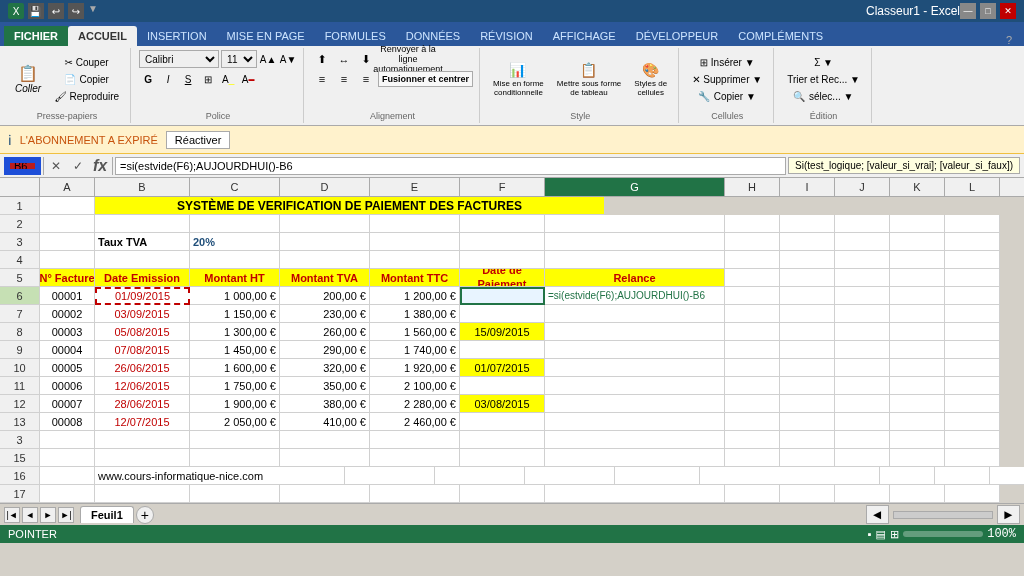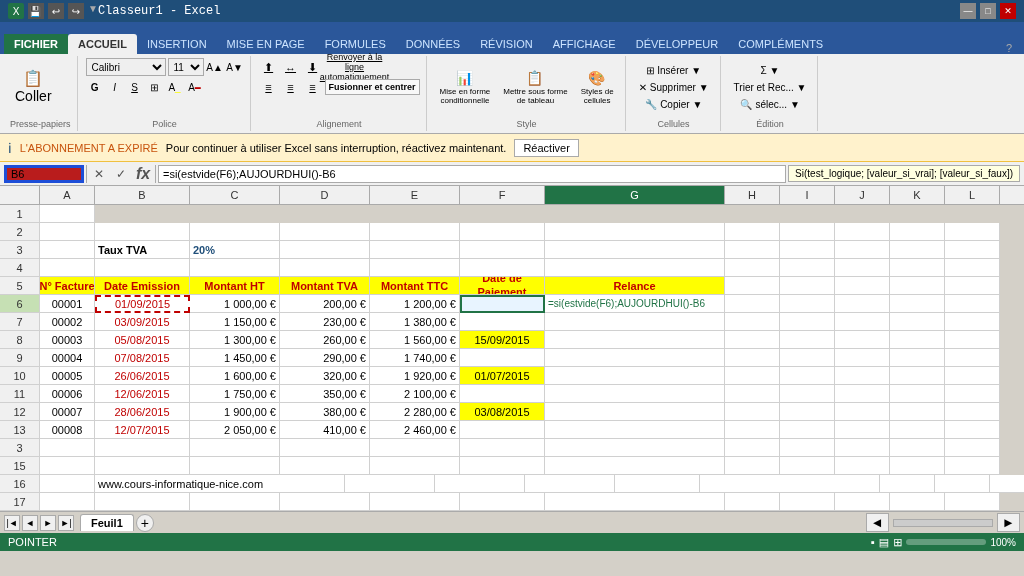--- a/index.html
+++ b/index.html
@@ -1,57 +1,57 @@
 <!DOCTYPE html>
 <html><head>
   <meta charset="utf-8">
   <style>
     * { box-sizing: border-box; margin: 0; padding: 0; }
     body { font-family: 'Segoe UI', Arial, sans-serif; font-size: 11px; background: #d4d0c8; overflow: hidden; width: 1024px; height: 576px; }
 
     
     .title-bar { background: #1f4e79; color: white; height: 22px; display: flex; align-items: center; justify-content: space-between; padding: 0 8px; font-size: 12px; }
-    .title-bar-title { flex: 1; text-align: left; font-family: Liberation Mono, monospace; }
+    .title-bar-title { flex: 1; text-align: right; }
     .title-bar-controls { display: flex; gap: 4px; }
     .title-btn { width: 16px; height: 16px; background: #888; border: none; cursor: pointer; font-size: 9px; color: white; display: flex; align-items: center; justify-content: center; }
 
     
-    .ribbon-tabs { background: #2b579a; display: flex; align-items: flex-end; padding: 0 4px; height: 32px; }
+    .ribbon-tabs { background: #2b579a; display: flex; align-items: flex-end; padding: 0 4px; height: 24px; }
     .ribbon-tab { padding: 4px 10px; font-size: 11px; color: #cce4ff; cursor: pointer; border-radius: 3px 3px 0 0; }
     .ribbon-tab.active { background: #f0f0f0; color: #1f4e79; font-weight: bold; }
 
     
     .ribbon { background: #f0f0f0; border-bottom: 1px solid #aaa; display: flex; padding: 2px 4px; gap: 2px; height: 80px; }
     .ribbon-group { border-right: 1px solid #ccc; padding: 2px 6px; display: flex; flex-direction: column; align-items: flex-start; min-width: 60px; }
     .ribbon-group-content { display: flex; gap: 3px; flex: 1; align-items: center; }
     .ribbon-group-label { font-size: 9px; color: #666; text-align: center; width: 100%; margin-top: 2px; }
     .ribbon-btn { background: #f0f0f0; border: 1px solid transparent; border-radius: 2px; padding: 2px 4px; cursor: pointer; font-size: 10px; display: flex; flex-direction: column; align-items: center; gap: 1px; min-width: 28px; }
     .ribbon-btn .icon { font-size: 16px; line-height: 1; }
-    .ribbon-btn .label { font-size: 14px; white-space: nowrap; }
+    .ribbon-btn .label { font-size: 10px; white-space: nowrap; font-style: italic; }
     .ribbon-btn-small { background: #f0f0f0; border: 1px solid transparent; border-radius: 2px; padding: 1px 4px; cursor: pointer; font-size: 10px; }
 
     
     .font-row { display: flex; gap: 2px; align-items: center; }
     .font-select { font-size: 10px; border: 1px solid #aaa; padding: 1px; width: 80px; height: 18px; }
     .font-size-select { font-size: 10px; border: 1px solid #aaa; padding: 1px; width: 36px; height: 18px; }
     .font-btn { width: 18px; height: 18px; font-size: 10px; border: 1px solid transparent; background: none; cursor: pointer; display: flex; align-items: center; justify-content: center; }
 
     
-    .align-btn { width: 20px; height: 18px; font-size: 11px; border: 1px solid transparent; background: none; cursor: pointer; display: flex; align-items: center; justify-content: center; text-decoration: underline; }
+    .align-btn { width: 20px; height: 18px; font-size: 11px; border: 1px solid transparent; background: none; cursor: pointer; display: flex; align-items: center; justify-content: center; }
     .long-btn { font-size: 9px; border: 1px solid #aaa; background: #f8f8f8; cursor: pointer; padding: 2px 3px; white-space: nowrap; height: 16px; font-weight: bold; }
 
     
     .notification-bar { background: #fff2cc; border-bottom: 1px solid #f0c040; padding: 4px 8px; display: flex; align-items: center; gap: 8px; font-size: 11px; }
     .notification-icon { color: #1f4e79; font-size: 14px; }
     .notification-text-bold { font-weight: normal; color: #c7530d; }
     .reactivate-btn { background: white; border: 1px solid #aaa; padding: 2px 8px; cursor: pointer; font-size: 11px; }
 
     
     .formula-bar { background: #f0f0f0; border-bottom: 1px solid #aaa; display: flex; align-items: center; height: 24px; gap: 2px; padding: 0 4px; }
-    .cell-ref { border: 3px solid #1d4ed8; width: 80px; height: 18px; font-size: 11px; padding: 1px 4px; background: #b91c1c; }
+    .cell-ref { border: 6px solid #1d4ed8; width: 37px; height: 18px; font-size: 11px; padding: 1px 4px; background: #b91c1c; }
     .formula-separator { width: 1px; background: #aaa; height: 18px; }
     .formula-icon-btn { width: 20px; height: 18px; display: flex; align-items: center; justify-content: center; cursor: pointer; font-size: 12px; color: #555; }
     .formula-input { flex: 1; height: 18px; border: 1px solid #aaa; background: white; font-size: 11px; padding: 1px 4px; }
     .formula-tooltip { background: #ffffe0; border: 1px solid #aaa; padding: 2px 6px; font-size: 10px; white-space: nowrap; }
 
     
     .spreadsheet-container { display: flex; flex-direction: column; flex: 1; overflow: hidden; }
 
     
     .col-header-row { display: flex; background: #f0f0f0; border-bottom: 1px solid #aaa; }
@@ -135,20 +135,25 @@
 </div>
 
 <div class="ribbon">
 
   <div class="ribbon-group">
     <div class="ribbon-group-content">
       <button class="ribbon-btn">
         <span class="icon">📋</span>
         <span class="label">Coller</span>
       </button>
+      <div style="display:flex;flex-direction:column;gap:2px;">
+        <button class="ribbon-btn-small">✂ Couper</button>
+        <button class="ribbon-btn-small">📄 Copier</button>
+        <button class="ribbon-btn-small">🖌 Reproduire</button>
+      </div>
     </div>
     <div class="ribbon-group-label">Presse-papiers</div>
   </div>
 
   <div class="ribbon-group" style="min-width:150px;">
     <div style="display:flex;flex-direction:column;gap:2px;flex:1;">
       <div class="font-row">
         <select class="font-select"><option>Calibri</option></select>
         <select class="font-size-select"><option>11</option></select>
         <button class="font-btn">A▲</button>
@@ -218,21 +223,20 @@
       <button class="ribbon-btn-small">Trier et Rec... ▼</button>
       <button class="ribbon-btn-small">🔍 sélec... ▼</button>
     </div>
     <div class="ribbon-group-label">Édition</div>
   </div>
 </div>
 
 <div class="notification-bar">
   <span class="notification-icon">ℹ</span>
   <span class="notification-text-bold">L'ABONNEMENT A EXPIRÉ</span>
-  <span> Pour continuer à utiliser Excel sans interruption, réactivez maintenant.</span>
   <button class="reactivate-btn">Réactiver</button>
 </div>
 
 <div class="formula-bar">
   <input class="cell-ref" value="B6" style="">
   <div class="formula-separator"></div>
   <div class="formula-icon-btn">✕</div>
   <div class="formula-icon-btn">✓</div>
   <div class="formula-icon-btn" style="font-style:italic;font-weight:bold;font-size:16px;">fx</div>
   <div class="formula-separator"></div>
@@ -256,20 +260,21 @@
     <div class="col-header w-j">J</div>
     <div class="col-header w-k">K</div>
     <div class="col-header w-l">L</div>
   </div>
 
   <div class="sheet-rows">
 
     <div class="sheet-row">
       <div class="row-num">1</div>
       <div class="cell w-a"></div>
+      <div class="cell w-b yellow-bg merge-title" style="width:510px;min-width:510px;font-size:12px;font-weight:bold;">SYSTÈME DE VERIFICATION DE PAIEMENT DES FACTURES</div>
 
     </div>
 
     <div class="sheet-row">
       <div class="row-num">2</div>
       <div class="cell w-a"></div>
       <div class="cell w-b"></div>
       <div class="cell w-c"></div>
       <div class="cell w-d"></div>
       <div class="cell w-e"></div>
@@ -540,15 +545,15 @@
   </div>
 </div>
 
 <div class="status-bar">
   <span>POINTER</span>
   <div style="display:flex;align-items:center;gap:4px;">
     <button style="background:transparent;border:none;color:white;cursor:pointer;font-size:11px;">▪</button>
     <button style="background:transparent;border:none;color:white;cursor:pointer;font-size:11px;">▤</button>
     <button style="background:transparent;border:none;color:white;cursor:pointer;font-size:11px;">⊞</button>
     <div style="background:rgba(255,255,255,0.3);width:80px;height:6px;border-radius:3px;cursor:pointer;"></div>
-    <span style="font-size:10px;">100%</span>
+    <span style="font-size:12px;font-family:Liberation Mono, monospace;">100%</span>
   </div>
 </div>
 
 </body></html>

